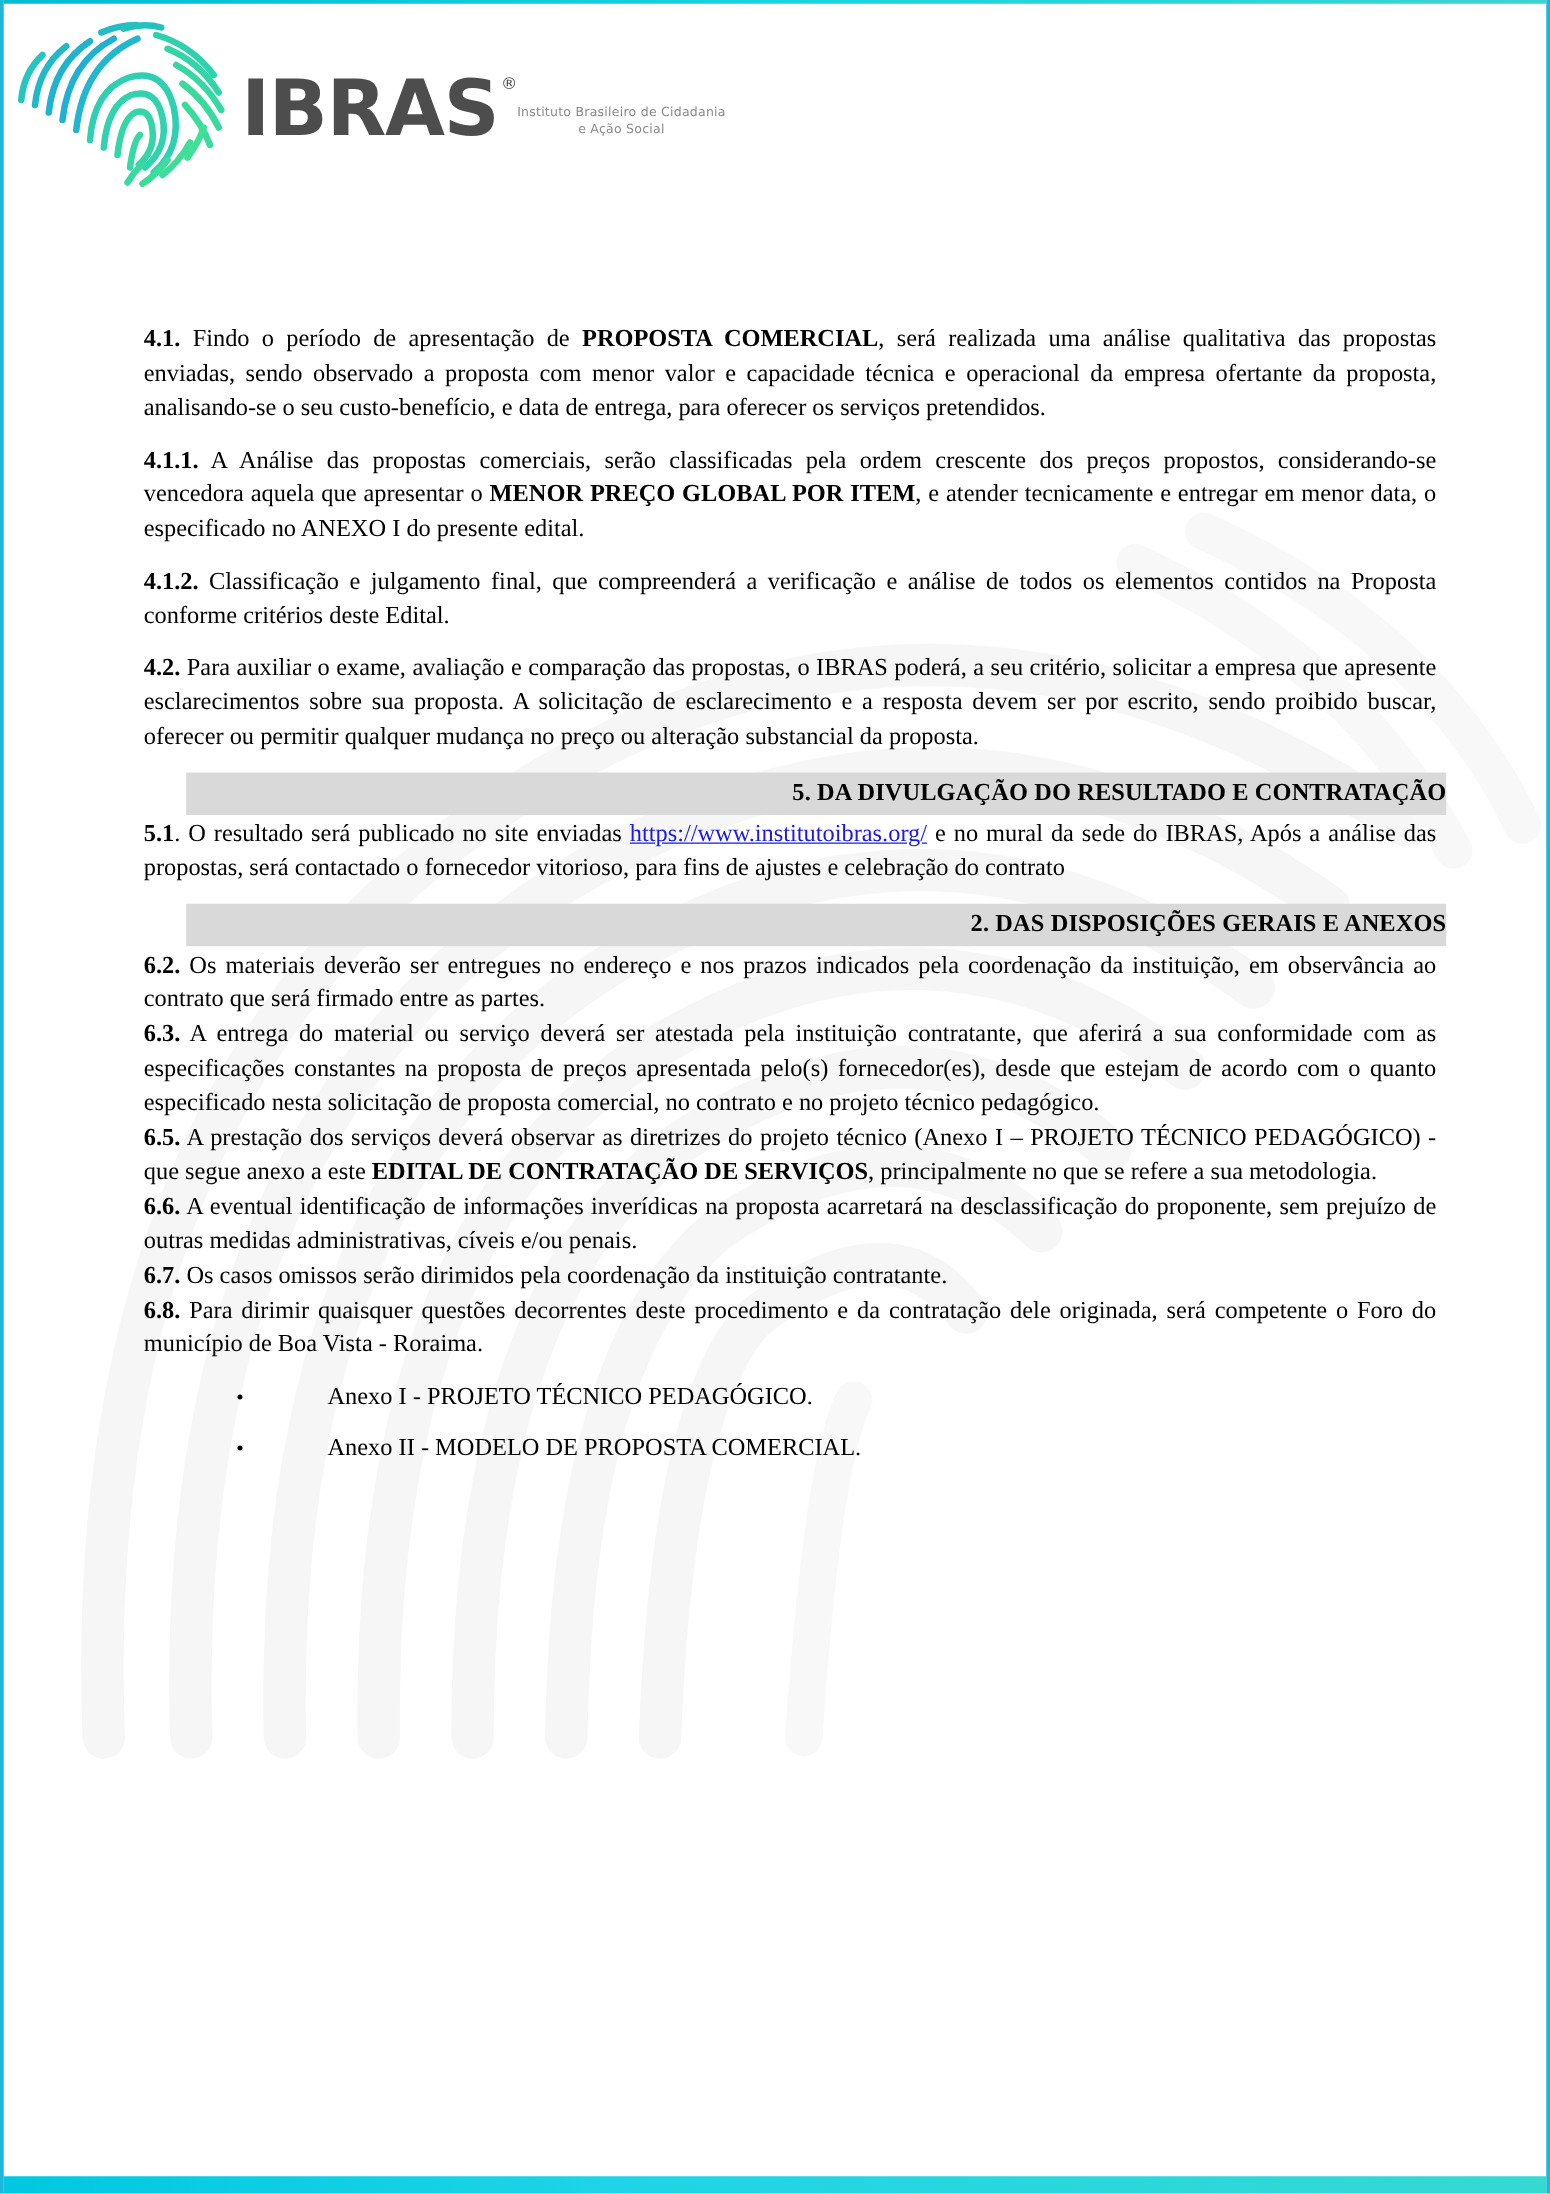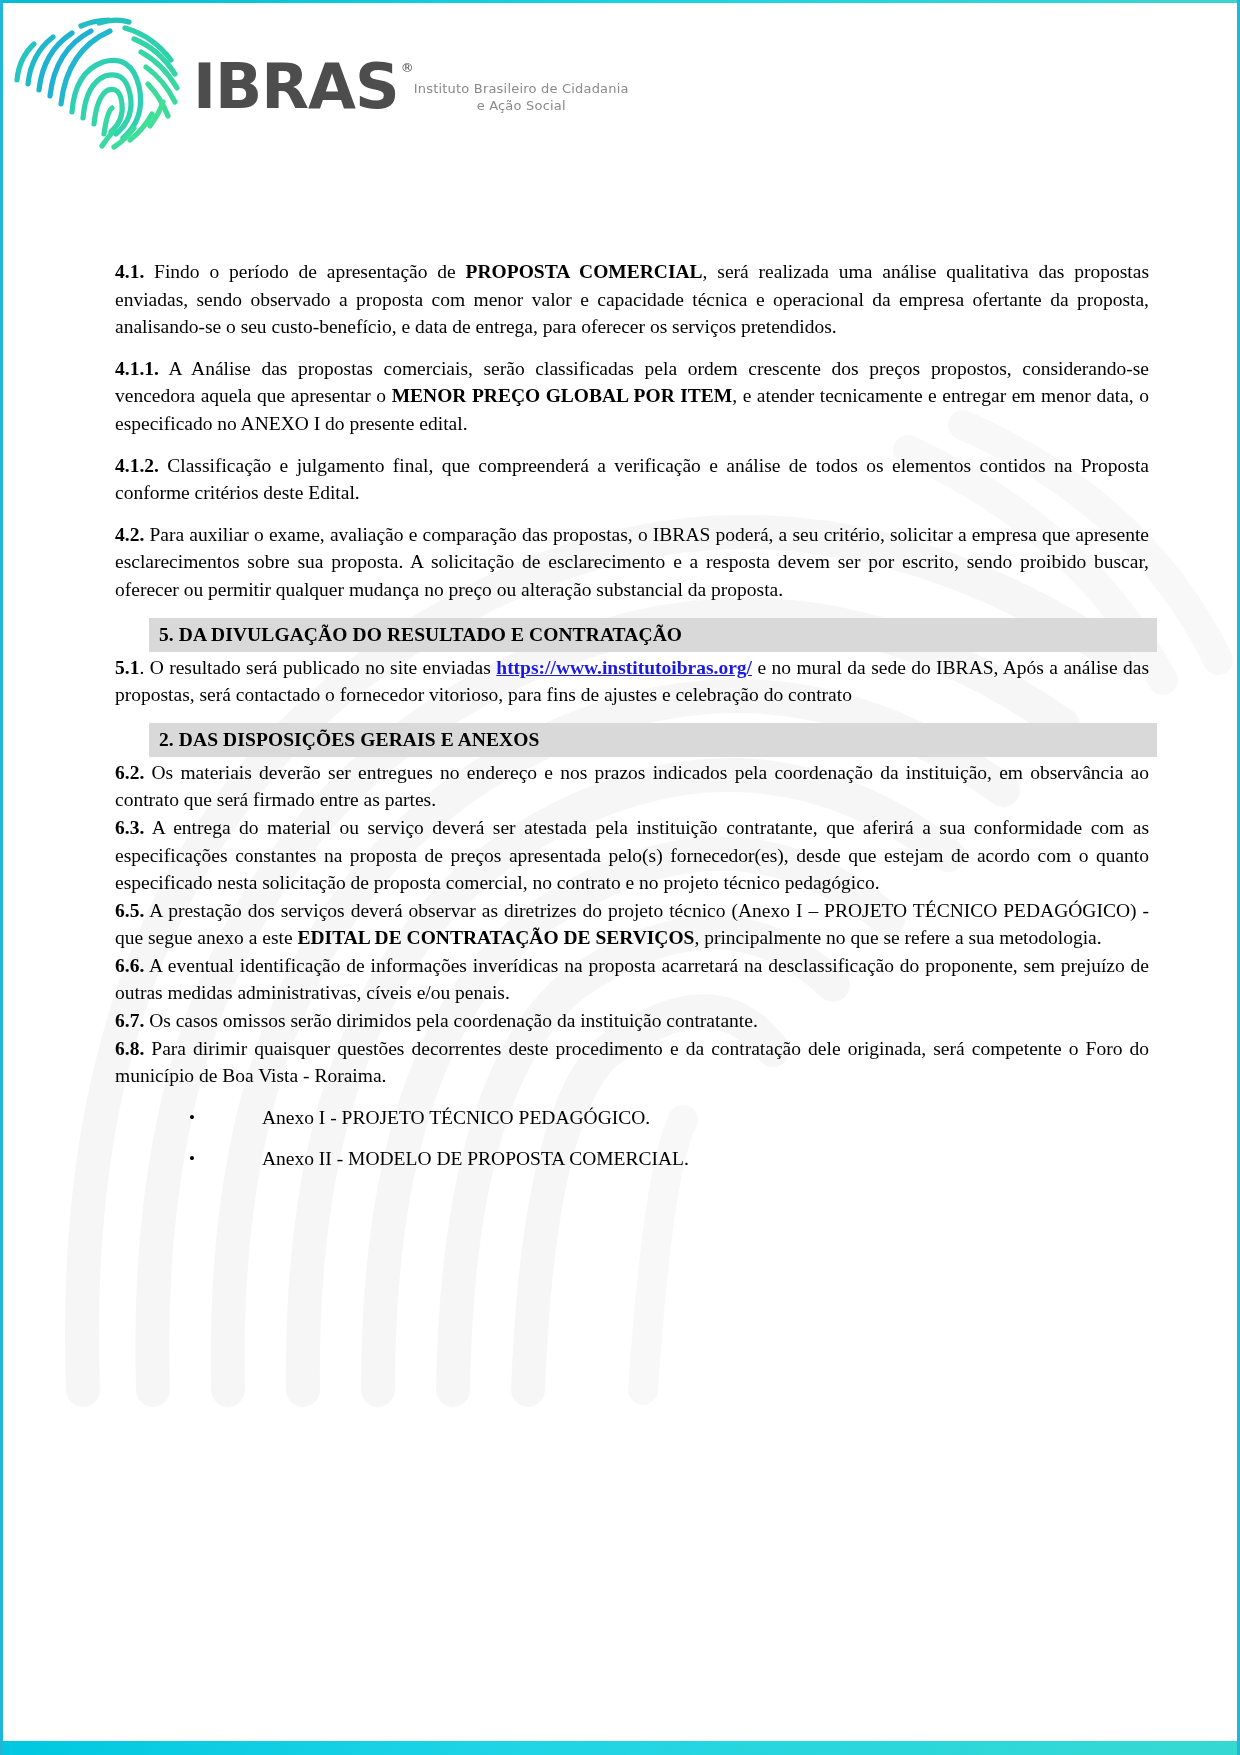--- a/index.html
+++ b/index.html
@@ -49,21 +49,21 @@
     font-family:"DejaVu Sans", sans-serif;
     font-weight:bold; font-size:62px; letter-spacing:-1px;
     color:#4d4d4d; line-height:1;
   }
   .logo-reg {
     font-family:"DejaVu Sans", sans-serif;
     font-size:13px; color:#4d4d4d; margin-top:4px; margin-left:2px;
   }
   .logo-tagline {
     font-family:"DejaVu Sans", sans-serif;
-    font-size:13px; color:#8a8a8a; line-height:1.25;
+    font-size:10px; color:#8a8a8a; line-height:1.25;
     text-align:center; margin-top:17px; letter-spacing:.2px;
   }
 
   
   .doc-body {
     position:absolute; top:258px; left:0; right:0;
     padding:0 0 0 0;
   }
   .para {
     margin:0 0 0 0;
@@ -71,32 +71,33 @@
     font-size:19.5px;
     line-height:27.6px;
     text-align:justify;
     text-justify:inter-word;
     color:#000;
   }
   .gap { height:14px; }
   .gap-sm { height:2px; }
   b, .b { font-weight:bold; }
 
-  .link { color:#1a1ae0; text-decoration:underline;font-weight:bold; }
+  .link { color:#1a1ae0; text-decoration:underline; }
 
   
   .sec-head {
     margin:0;
     background:#d9d9d9;
     font-size:19.5px; font-weight:bold;
     line-height:30px;
     padding:2px 0 2px 10px;
     margin-left:146px; margin-right:80px;
     color:#000;
     letter-spacing:.1px;
+    text-align:right;
   }
 
   
   .bullet-row {
     display:flex; padding:0 88px 0 186px;
     font-size:19.5px; line-height:27.6px;
   }
   .bullet-dot {
     width:42px; flex:0 0 42px; text-align:left;
     font-size:17px; line-height:27.6px;

